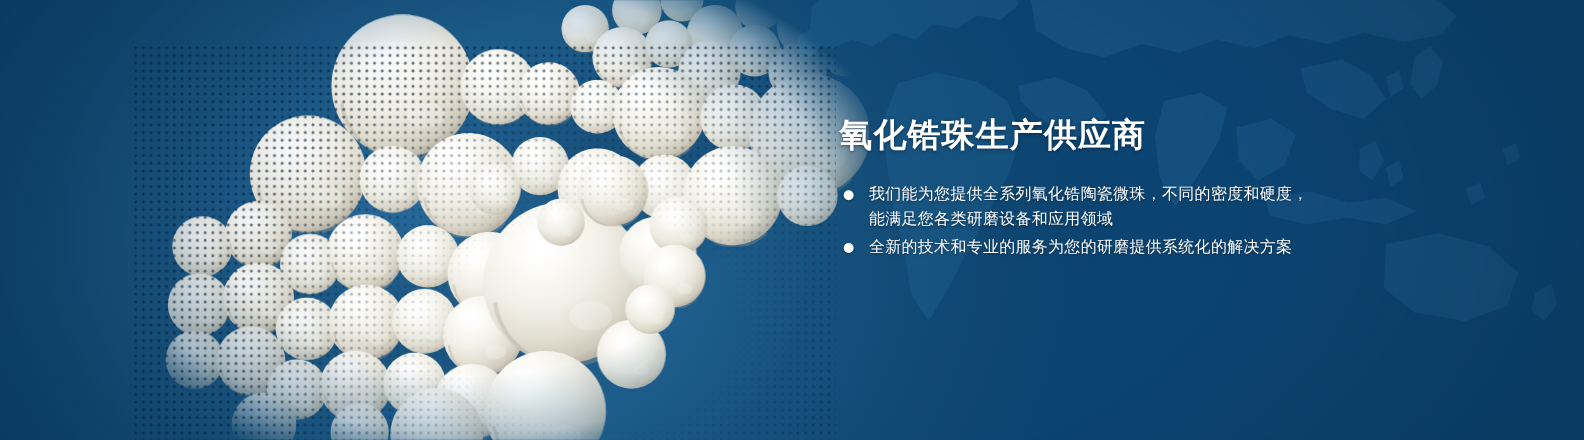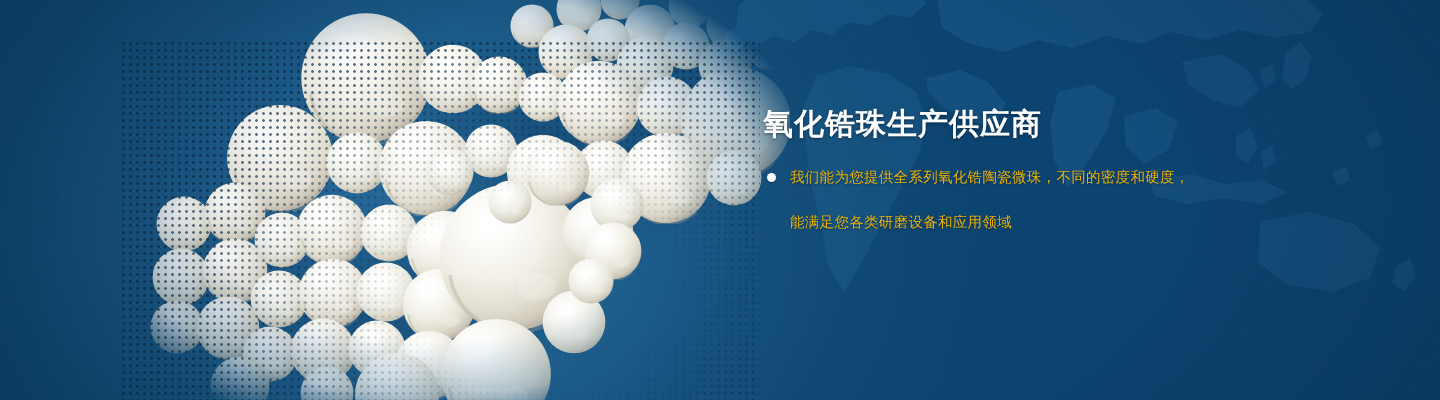--- a/index.html
+++ b/index.html
@@ -88,36 +88,36 @@
   .bullets {
     margin: 0;
     padding: 0;
     list-style: none;
   }
   .bullet {
     position: relative;
     padding-left: 27px;
     font-size: 14.5px;
     line-height: 23px;
-    color: #eab308;
+    color: #ffffff;
     margin-bottom: 2px;
     text-shadow: 0 1px 2px rgba(2,22,40,0.5);
     letter-spacing: 0.3px;
   }
   .bullet .dot {
     position: absolute;
     left: 4px;
     top: 7px;
     width: 9px;
     height: 9px;
     border-radius: 50%;
     background: #ffffff;
     box-shadow: 0 1px 2px rgba(2,22,40,0.45);
   }
-  .bullet .l2 { display: block; margin-top: 22px; }
+  .bullet .l2 { display: block; }
 </style>
 </head>
 <body>
 
 <div id="banner">
 
   <div class="bg-base"></div>
 
   <div class="worldmap">
     <svg width="720" height="330" viewBox="0 0 720 330" xmlns="http://www.w3.org/2000/svg">
@@ -299,16 +299,20 @@
 
   <div class="text-col">
     <h1 class="headline">氧化锆珠生产供应商</h1>
 
     <ul class="bullets">
       <li class="bullet">
         <span class="dot"></span>
         <span>我们能为您提供全系列氧化锆陶瓷微珠，不同的密度和硬度，</span>
         <span class="l2">能满足您各类研磨设备和应用领域</span>
       </li>
+      <li class="bullet">
+        <span class="dot"></span>
+        <span>全新的技术和专业的服务为您的研磨提供系统化的解决方案</span>
+      </li>
     </ul>
   </div>
 
 </div>
 
 </body></html>

